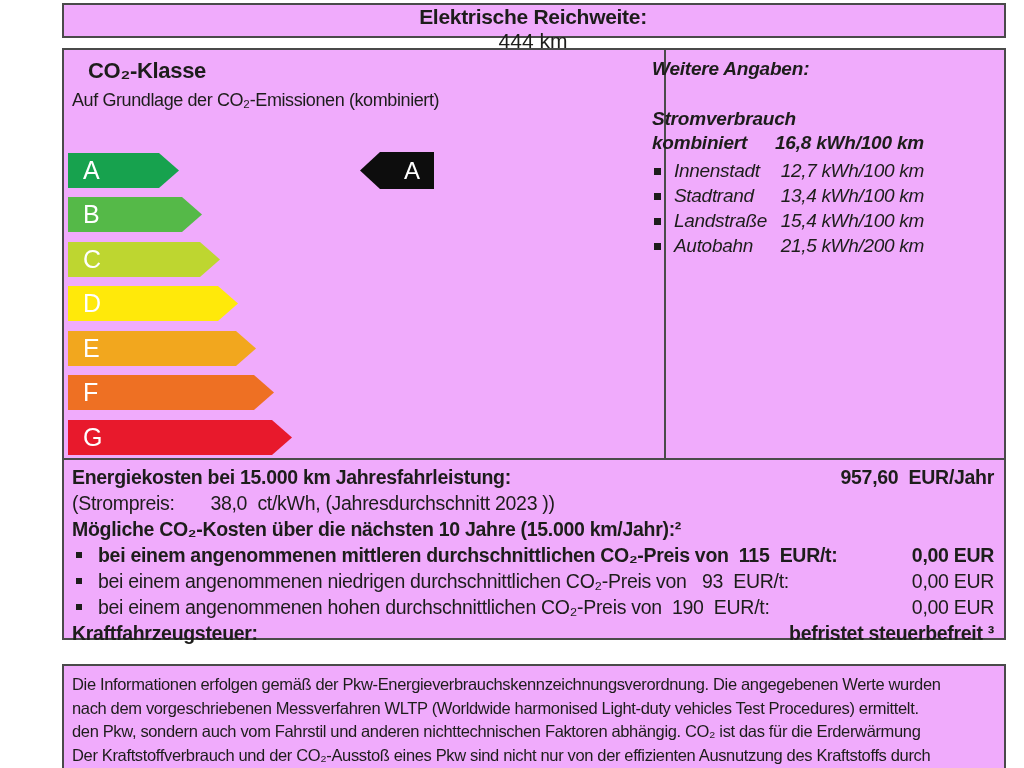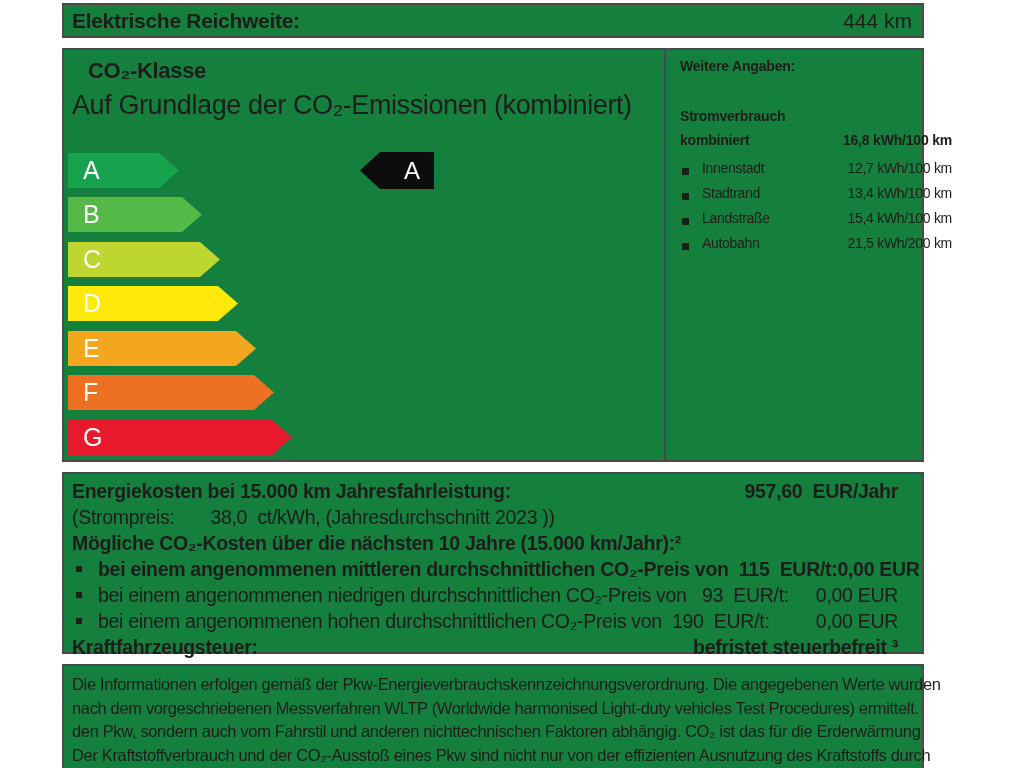--- a/index.html
+++ b/index.html
@@ -3,59 +3,59 @@
 <meta charset="utf-8">
 <style>
   * { margin:0; padding:0; box-sizing:border-box; }
   html,body { background:#ffffff; }
   body {
     width:1024px; height:768px; overflow:hidden;
     font-family:"Liberation Sans","DejaVu Sans",sans-serif;
     color:#1d1d1b;
   }
   .page { position:relative; width:1024px; height:768px; background:#fff; }
-  .box { position:absolute; left:62px; width:862px; border:2px solid #4a4a4a; background:#15803d; }
+  .box { position:absolute; left:62px; width:944px; border:2px solid #4a4a4a; background:#f0abfc;flex-direction:column; }
 
   
   .range-row { top:3px; height:35px; display:flex; align-items:center; justify-content:space-between; padding:0 10px 0 8px; }
   .range-row .lbl { font-weight:bold; font-size:21px; letter-spacing:-0.3px; }
   .range-row .val { font-size:21px; }
 
   
   .main-box { top:48px; height:414px; }
   .divider { position:absolute; left:600px; top:0; width:2px; height:100%; background:#4a4a4a; }
   .left-panel { position:absolute; left:0; top:0; width:600px; height:100%; }
   .co2-title { position:absolute; left:24px; top:8px; font-size:22px; font-weight:bold; letter-spacing:-0.3px; }
-  .co2-subtitle { position:absolute; left:8px; top:40px; font-size:27px; letter-spacing:-0.4px; }
+  .co2-subtitle { position:absolute; left:8px; top:40px; font-size:18px; letter-spacing:-0.4px; }
 
   .class-arrow {
     position:absolute; left:4px; height:35px;
     clip-path:polygon(0 0, calc(100% - 20px) 0, 100% 50%, calc(100% - 20px) 100%, 0 100%);
     display:flex; align-items:center;
   }
   .arrow-letter { color:#fff; font-size:25px; padding-left:15px; line-height:35px; }
 
   .rating-arrow {
     position:absolute; left:296px; top:102px; width:74px; height:37px; background:#0d0d0d;
     clip-path:polygon(20px 0, 100% 0, 100% 100%, 20px 100%, 0 50%);
     display:flex; align-items:center; justify-content:flex-end;
   }
   .rating-arrow .arrow-letter { padding:0 14px 0 0; font-size:24px; }
 
   
-  .right-panel { position:absolute; left:602px; top:0; width:294px; height:100%; font-size:14px; }
+  .right-panel { position:absolute; left:574px; top:0; width:294px; height:100%; font-size:19px;font-style:italic; }
   .rp-heading { position:absolute; left:14px; top:8px; font-weight:bold; letter-spacing:-0.2px; }
   .rp-sub { position:absolute; left:14px; top:58px; font-weight:bold; letter-spacing:-0.2px; }
   .rp-combined { position:absolute; left:14px; right:8px; top:82px; display:flex; justify-content:space-between; font-weight:bold; letter-spacing:-0.2px;gap:15px; }
   .rp-items { position:absolute; left:14px; right:8px; top:110px; }
   .rp-item { position:relative; height:25px; display:flex; justify-content:space-between; padding-left:22px; letter-spacing:-0.3px; }
   .sq-bullet { position:absolute; left:2px; top:8px; width:7px; height:7px; background:#1d1d1b; }
 
   
-  .costs-box { top:472px; height:182px; padding:4px 24px 0 8px; font-size:19.5px; letter-spacing:-0.3px; }
+  .costs-box { top:458px; height:182px; padding:4px 10px 0 8px; font-size:19.5px; letter-spacing:-0.3px; }
   .cost-row { height:26px; line-height:26px; display:flex; justify-content:space-between; white-space:pre; }
   .cost-row .left { white-space:pre; }
   .cost-row .right { white-space:pre; }
   .bold { font-weight:bold; }
   .scenario { position:relative; padding-left:26px; }
   .scenario .sq-bullet { left:4px; top:10px; width:6px; height:6px; }
 
   
   .fine-box { top:664px; height:120px; padding:7px 8px 0 8px; font-size:16.5px; line-height:23.5px; letter-spacing:-0.35px; }
   .fine-line { white-space:nowrap; }

